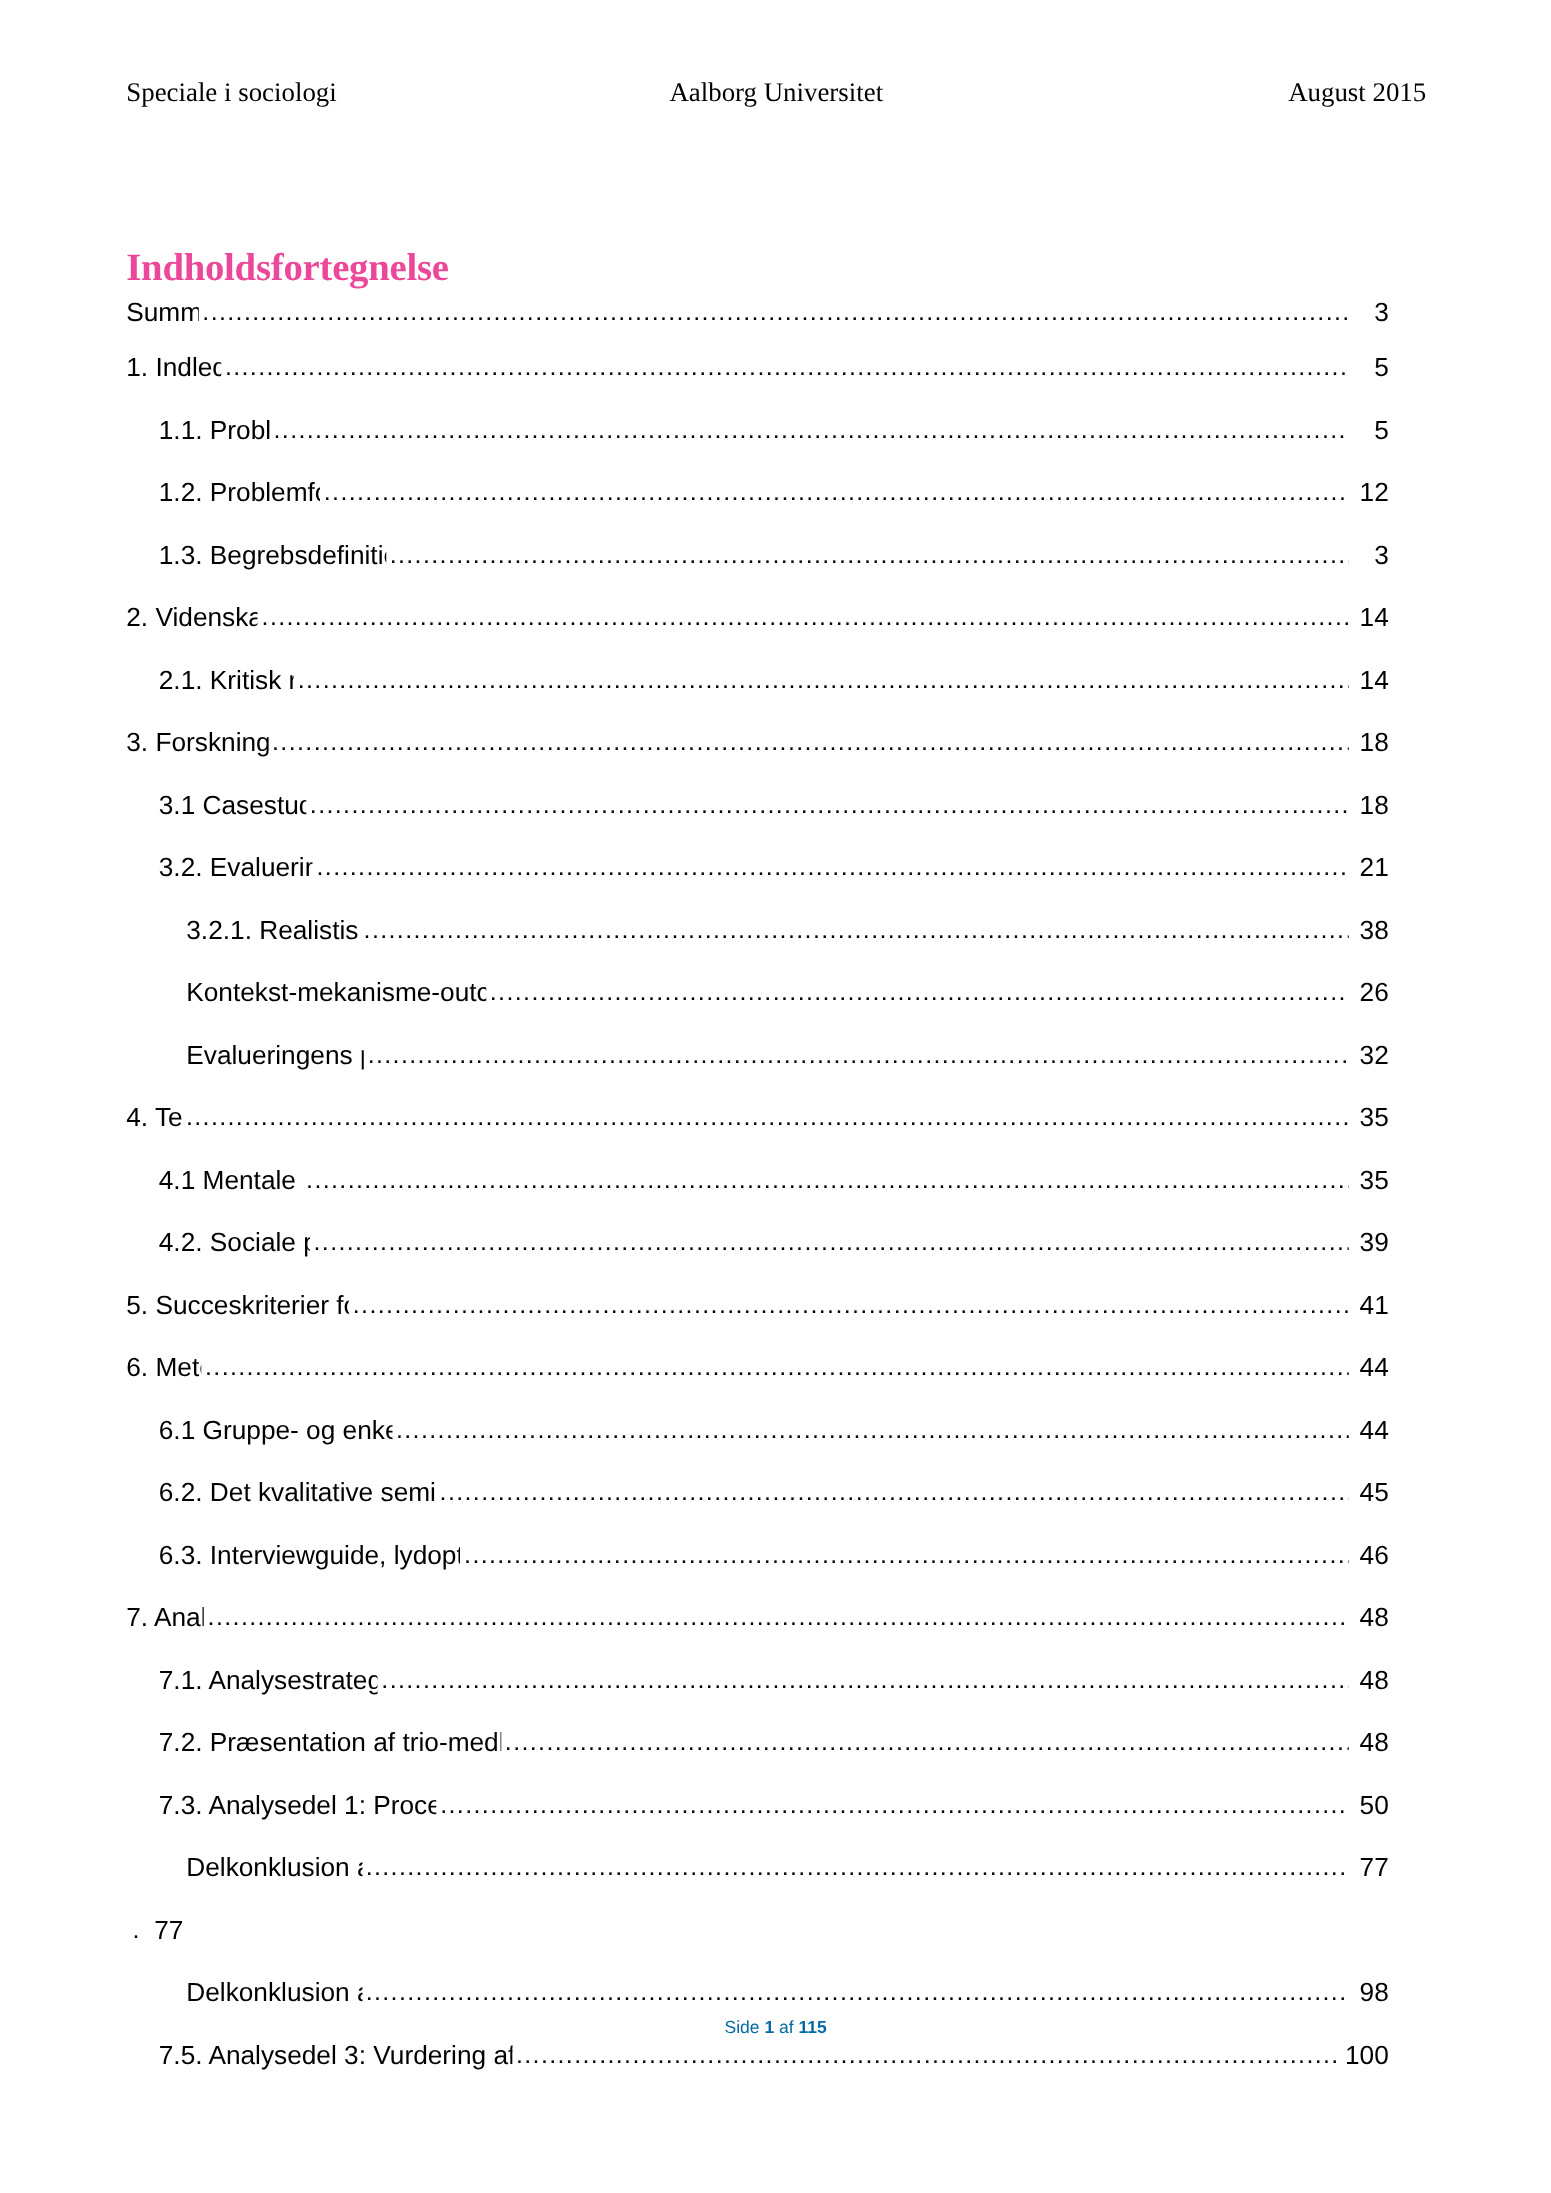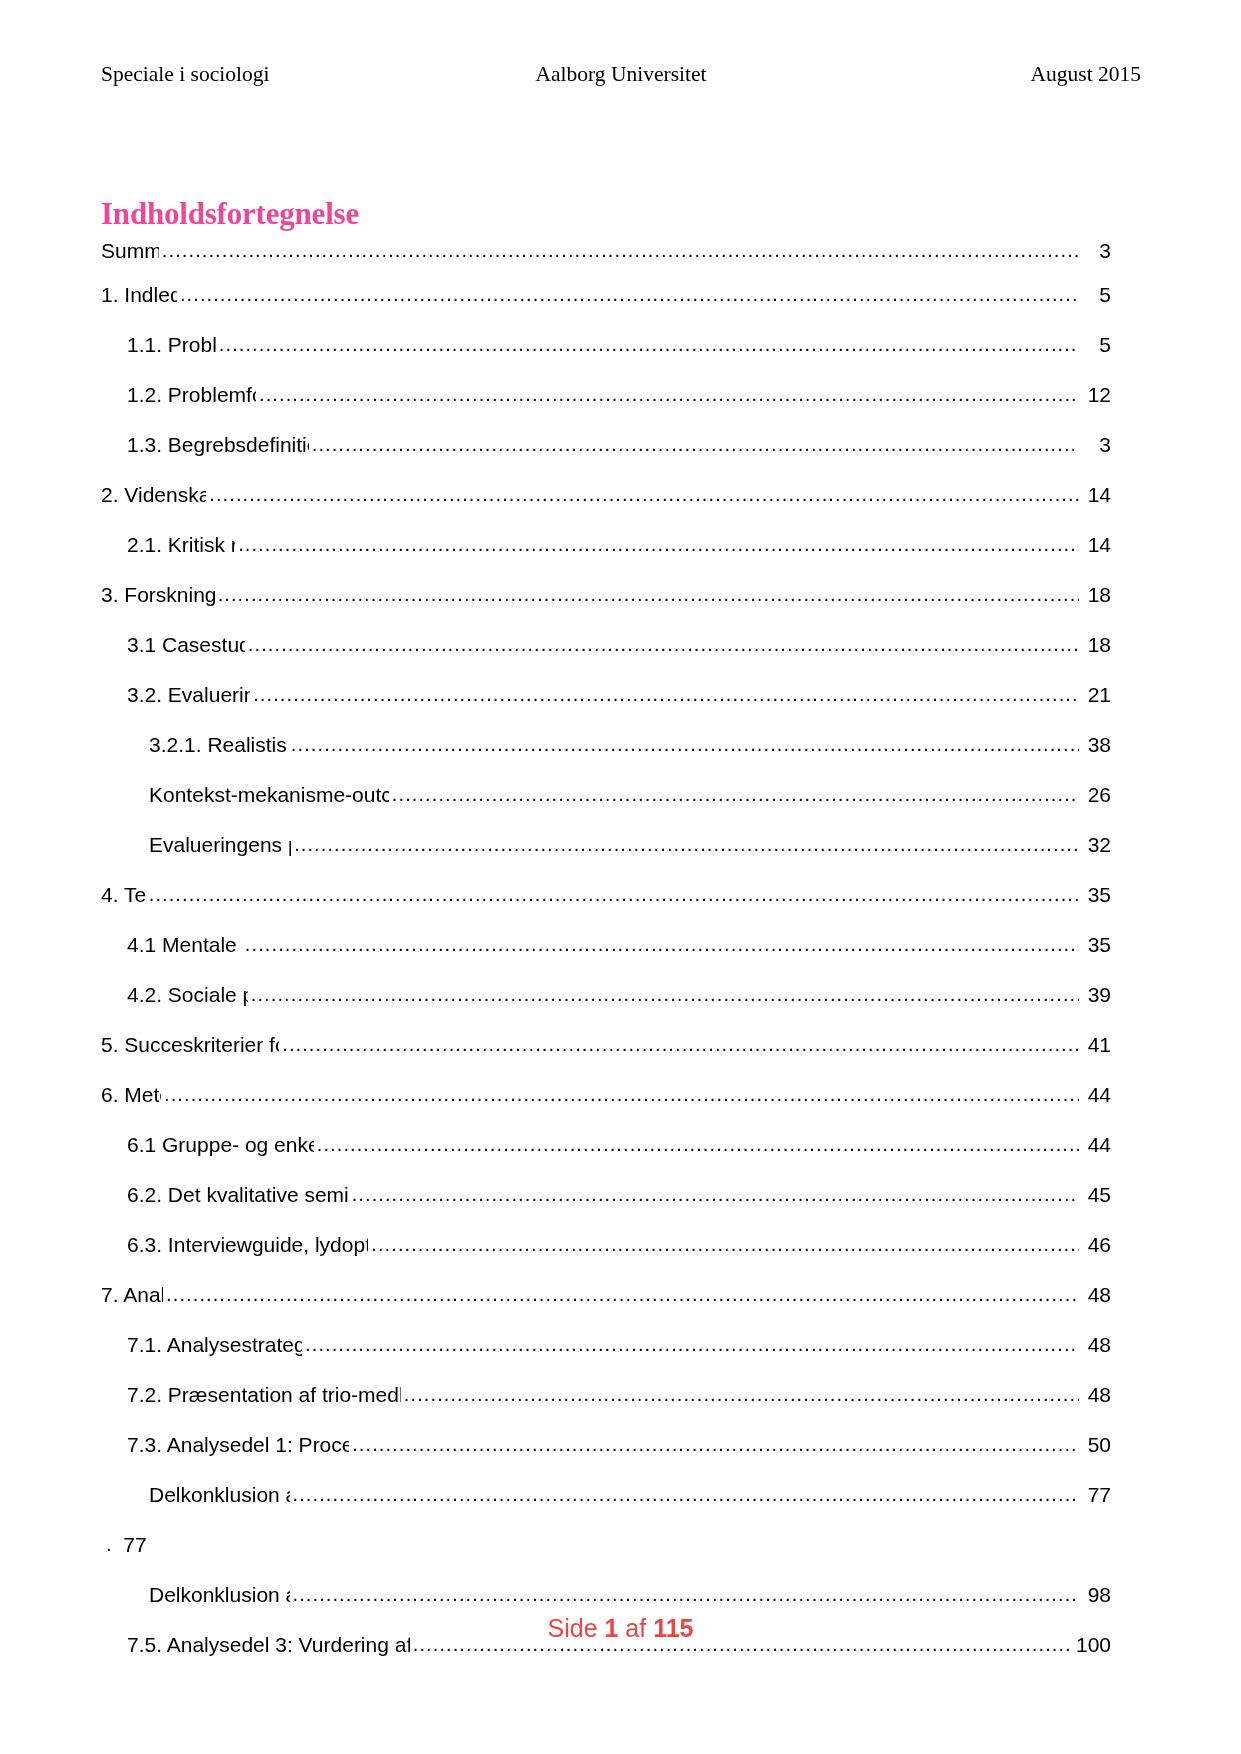--- a/index.html
+++ b/index.html
@@ -117,23 +117,23 @@
   .lvl-2 { padding-left: 0px; }
   .lvl-3 { padding-left: 0px; }
 
   
   .page-footer {
     position: absolute;
     left: 0;
     right: 0;
     top: 1613px;
     text-align: center;
-    font-size: 25px;
+    font-size: 14px;
     line-height: 1.2;
-    color: #ef4444;
+    color: #0369a1;
   }
   .page-footer .b { font-weight: bold; }
   .page-footer span { display: inline; }
 </style>
 </head>
 <body>
 
 <div class="page">
 
   <div class="page-header">

